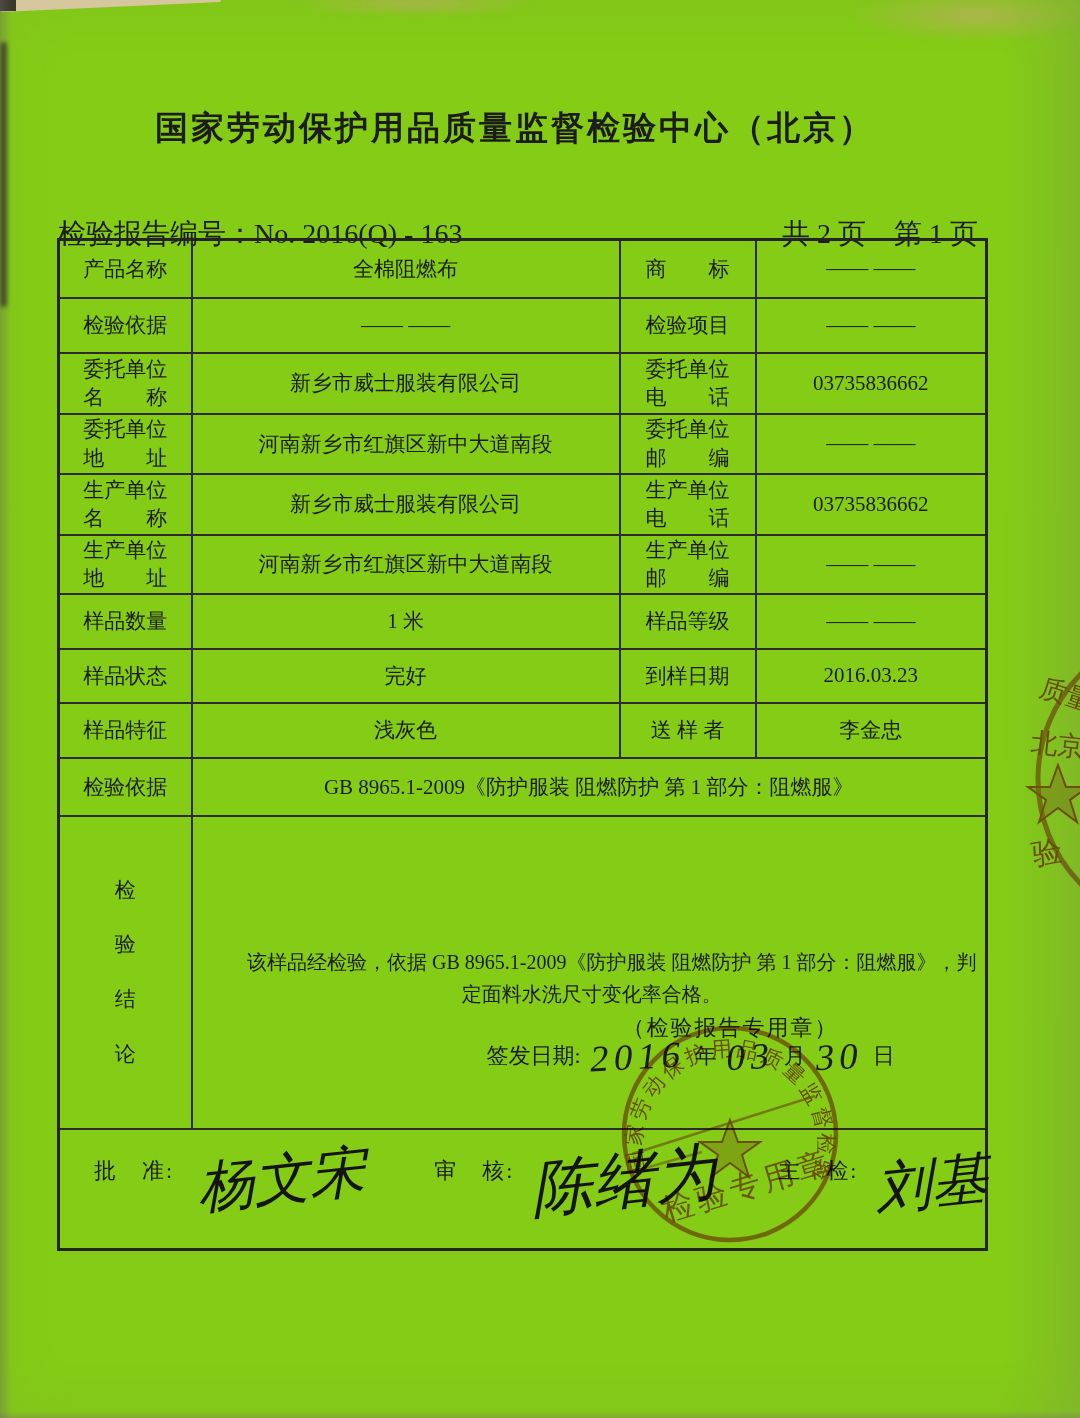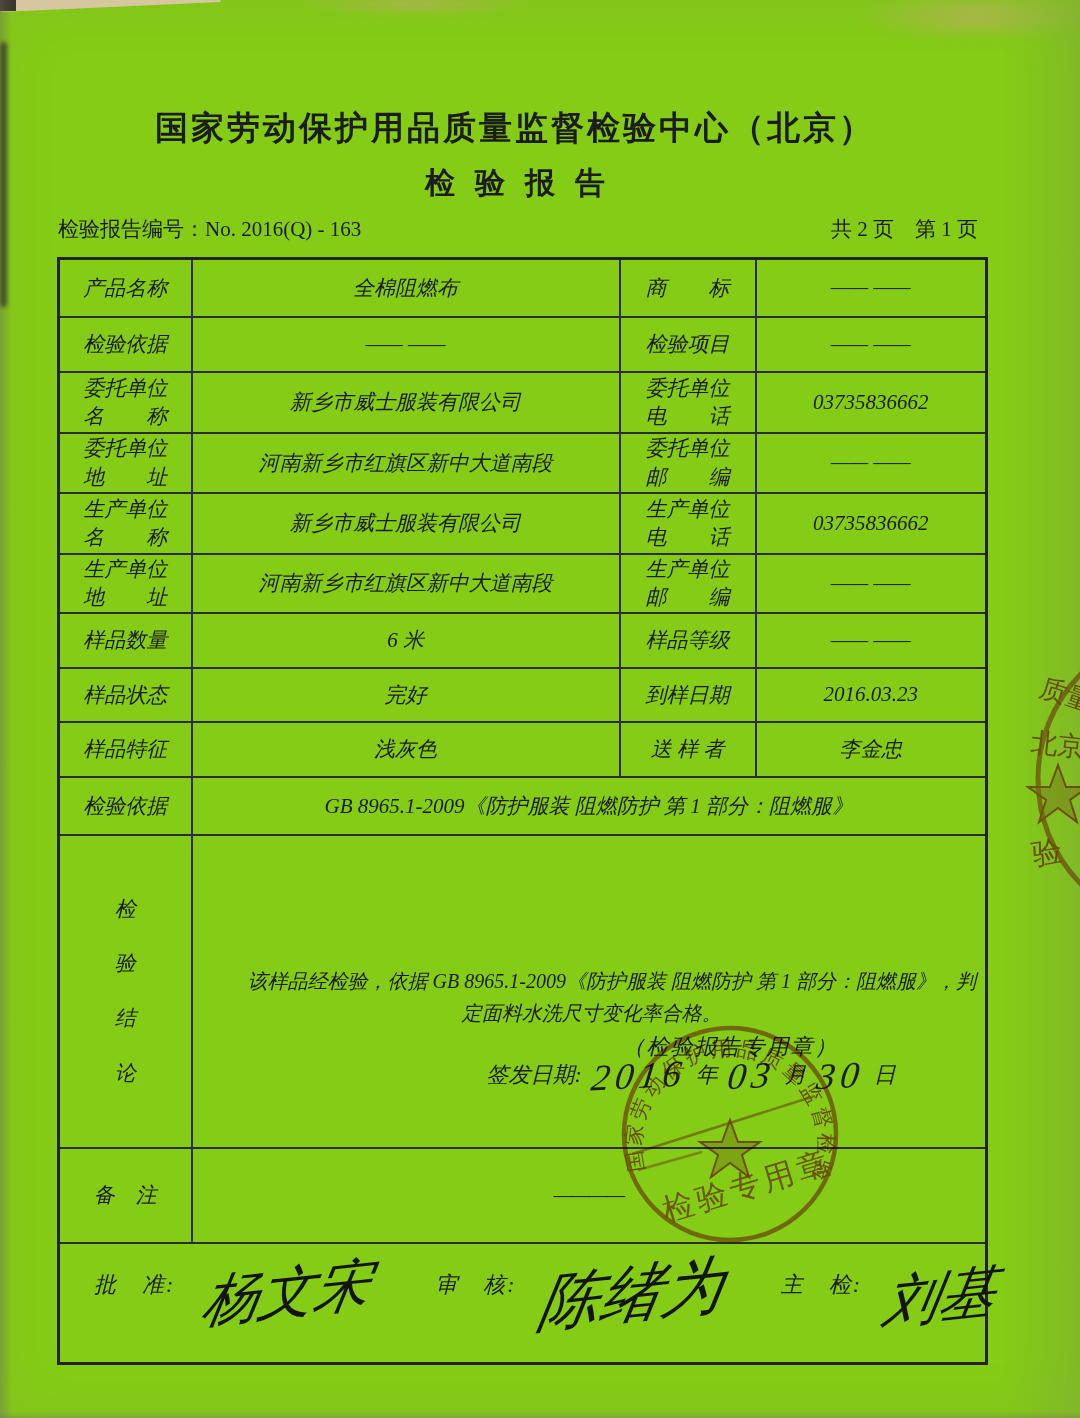--- a/index.html
+++ b/index.html
@@ -26,25 +26,25 @@
     background:linear-gradient(to right, rgba(0,0,0,0), rgba(120,118,110,.16));}
   .edge-bottom{position:absolute;bottom:0;left:0;width:100%;height:7px;
     background:linear-gradient(to top, rgba(120,115,105,.35), rgba(0,0,0,0));}
 
   
   .org-title{position:absolute;top:106px;left:10px;width:1010px;text-align:center;
     font-family:"Liberation Sans", sans-serif;font-weight:bold;font-size:33px;letter-spacing:3px;}
   .doc-title{position:absolute;top:163px;left:10px;width:1010px;text-align:center;
     font-family:"Liberation Sans", sans-serif;font-weight:bold;font-size:30px;letter-spacing:20px;text-indent:20px;}
   .report-line{position:absolute;top:215px;left:58px;width:920px;display:flex;
-    justify-content:space-between;align-items:flex-end;font-size:21px;gap:36px;}
-
-  
-  table.rpt{position:absolute;top:257px;left:57px;width:928px;border-collapse:collapse;
-    table-layout:fixed;font-size:21px;background:transparent;font-style:italic;}
+    justify-content:space-between;align-items:flex-end;font-size:28px;gap:36px;}
+
+  
+  table.rpt{position:absolute;top:238px;left:57px;width:928px;border-collapse:collapse;
+    table-layout:fixed;font-size:21px;background:transparent;}
   table.rpt{border:3px solid #242424;}
   .rpt td{border:2px solid #2c2c2c;text-align:center;vertical-align:middle;padding:0 4px;}
   .lbl2{white-space:pre-line;line-height:1.35;border-radius:20px;}
   .vlabel{white-space:pre-line;line-height:2.6;padding-top:6px;}
   .h58{height:58px}.h55{height:55px}.h61{height:61px}.h60{height:60px}.h59{height:59px}
   .h54{height:54px}.h313{height:313px}.h95{height:95px}.h126{height:121px}
 
   .concl-cell{position:relative;text-align:left;vertical-align:top;}
   .concl-text{margin:0;padding:12px 0 0 6px;text-indent:2em;font-size:20px;line-height:1.6;}
   .stamp-note{position:absolute;left:430px;top:196px;font-size:22px;letter-spacing:2px;}
@@ -76,21 +76,20 @@
   <div class="corner-tan"></div>
   <div class="corner-dark"></div>
   <div class="edge-left"></div>
   <div class="edge-left-dark"></div>
   <div class="smudge smudge-1"></div>
   <div class="smudge smudge-2"></div>
   <div class="right-shade"></div>
   <div class="edge-bottom"></div>
 
   <div class="org-title">国家劳动保护用品质量监督检验中心（北京）</div>
-  <div class="doc-title">检验报告</div>
 
   <div class="report-line">
     <span>
       <span>检验报告编号：</span><span>No. 2016(Q) - 163</span>
     </span>
     <span>共 2 页　第 1 页</span>
   </div>
 
   <table class="rpt">
     <colgroup>
@@ -139,21 +138,21 @@
     <tr class="h59">
       <td class="lbl2">生产单位
 地　　址</td>
       <td>河南新乡市红旗区新中大道南段</td>
       <td class="lbl2">生产单位
 邮　　编</td>
       <td>—— ——</td>
     </tr>
     <tr class="h55">
       <td>样品数量</td>
-      <td>6 米</td>
+      <td>1 米</td>
       <td>样品等级</td>
       <td>—— ——</td>
     </tr>
     <tr class="h54">
       <td>样品状态</td>
       <td>完好</td>
       <td>到样日期</td>
       <td>2016.03.23</td>
     </tr>
     <tr class="h55">
@@ -171,24 +170,20 @@
 验
 结
 论</td>
       <td colspan="3" class="concl-cell">
         <p class="concl-text">该样品经检验，依据 GB 8965.1-2009《防护服装 阻燃防护 第 1 部分：阻燃服》，判定面料水洗尺寸变化率合格。</p>
         <span class="stamp-note">（检验报告专用章）</span>
         <span class="issue-line">
           <span>签发日期:</span><span class="hw">2016</span><span>年</span><span class="hw">03</span><span>月</span><span class="hw">30</span><span>日</span>
         </span>
       </td>
-    </tr>
-    <tr class="h95">
-      <td>备　注</td>
-      <td colspan="3" class="remark-val">————</td>
     </tr>
     <tr class="h126">
       <td colspan="4">
         <div class="sig-line">
           <span class="sig-label">批　准:</span>
           <span class="sig-name sig-1">杨文宋</span>
           <span class="sig-label">审　核:</span>
           <span class="sig-name sig-2">陈绪为</span>
           <span class="sig-label">主　检:</span>
           <span class="sig-name sig-3">刘基</span>

